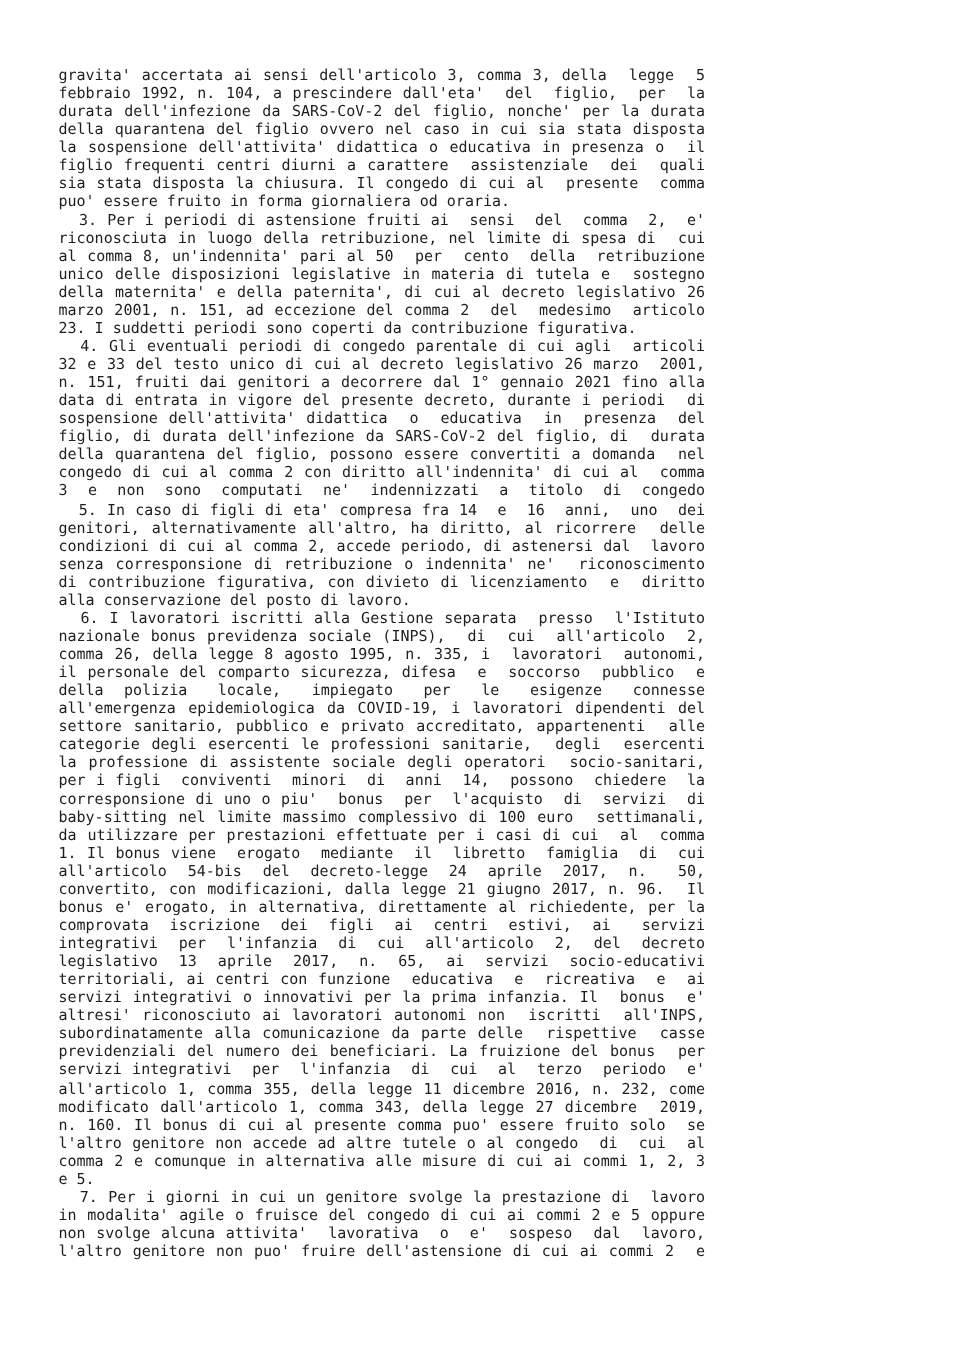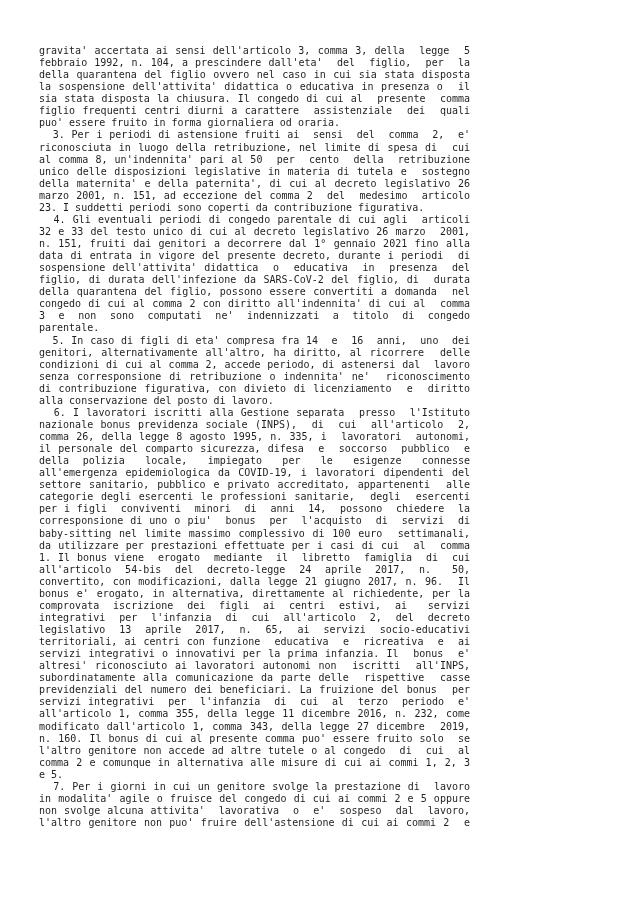--- a/index.html
+++ b/index.html
@@ -23,24 +23,25 @@
   }
   .ln.end { text-align-last: left; }
 </style>
 </head>
 <body>
 
 <div class="page" id="page">
     <div class="para">
       <div class="ln">gravita' accertata ai sensi dell'articolo 3, comma 3, della  legge  5</div>
       <div class="ln">febbraio 1992, n. 104, a prescindere dall'eta'  del  figlio,  per  la</div>
+      <div class="ln">durata dell'infezione da SARS-CoV-2 del figlio, nonche' per la durata</div>
       <div class="ln">della quarantena del figlio ovvero nel caso in cui sia stata disposta</div>
       <div class="ln">la sospensione dell'attivita' didattica o educativa in presenza o  il</div>
+      <div class="ln">figlio frequenti centri diurni a carattere  assistenziale  dei  quali</div>
       <div class="ln">sia stata disposta la chiusura. Il congedo di cui al  presente  comma</div>
-      <div class="ln">figlio frequenti centri diurni a carattere  assistenziale  dei  quali</div>
       <div class="ln end">puo' essere fruito in forma giornaliera od oraria.</div>
     </div>
     <div class="para">
       <div class="ln">  3. Per i periodi di astensione fruiti ai  sensi  del  comma  2,  e'</div>
       <div class="ln">riconosciuta in luogo della retribuzione, nel limite di spesa di  cui</div>
       <div class="ln">al comma 8, un'indennita' pari al 50  per  cento  della  retribuzione</div>
       <div class="ln">unico delle disposizioni legislative in materia di tutela e  sostegno</div>
       <div class="ln">della maternita' e della paternita', di cui al decreto legislativo 26</div>
       <div class="ln">marzo 2001, n. 151, ad eccezione del comma 2  del  medesimo  articolo</div>
       <div class="ln end">23. I suddetti periodi sono coperti da contribuzione figurativa.</div>
@@ -48,39 +49,39 @@
     <div class="para">
       <div class="ln">  4. Gli eventuali periodi di congedo parentale di cui agli  articoli</div>
       <div class="ln">32 e 33 del testo unico di cui al decreto legislativo 26 marzo  2001,</div>
       <div class="ln">n. 151, fruiti dai genitori a decorrere dal 1° gennaio 2021 fino alla</div>
       <div class="ln">data di entrata in vigore del presente decreto, durante i periodi  di</div>
       <div class="ln">sospensione dell'attivita' didattica  o  educativa  in  presenza  del</div>
       <div class="ln">figlio, di durata dell'infezione da SARS-CoV-2 del figlio, di  durata</div>
       <div class="ln">della quarantena del figlio, possono essere convertiti a domanda  nel</div>
       <div class="ln">congedo di cui al comma 2 con diritto all'indennita' di cui al  comma</div>
       <div class="ln">3  e  non  sono  computati  ne'  indennizzati  a  titolo  di  congedo</div>
-      <div class="ln end">parentale.</div>
     </div>
     <div class="para">
       <div class="ln">  5. In caso di figli di eta' compresa fra 14  e  16  anni,  uno  dei</div>
       <div class="ln">genitori, alternativamente all'altro, ha diritto, al ricorrere  delle</div>
       <div class="ln">condizioni di cui al comma 2, accede periodo, di astenersi dal  lavoro</div>
       <div class="ln">senza corresponsione di retribuzione o indennita' ne'  riconoscimento</div>
       <div class="ln">di contribuzione figurativa, con divieto di licenziamento  e  diritto</div>
       <div class="ln end">alla conservazione del posto di lavoro.</div>
     </div>
     <div class="para">
       <div class="ln">  6. I lavoratori iscritti alla Gestione separata  presso  l'Istituto</div>
       <div class="ln">nazionale bonus previdenza sociale (INPS),  di  cui  all'articolo  2,</div>
       <div class="ln">comma 26, della legge 8 agosto 1995, n. 335, i  lavoratori  autonomi,</div>
       <div class="ln">il personale del comparto sicurezza, difesa  e  soccorso  pubblico  e</div>
       <div class="ln">della  polizia   locale,   impiegato   per   le   esigenze   connesse</div>
       <div class="ln">all'emergenza epidemiologica da COVID-19, i lavoratori dipendenti del</div>
       <div class="ln">settore sanitario, pubblico e privato accreditato, appartenenti  alle</div>
       <div class="ln">categorie degli esercenti le professioni sanitarie,  degli  esercenti</div>
+      <div class="ln">la professione di assistente sociale degli operatori  socio-sanitari,</div>
       <div class="ln">per i figli  conviventi  minori  di  anni  14,  possono  chiedere  la</div>
       <div class="ln">corresponsione di uno o piu'  bonus  per  l'acquisto  di  servizi  di</div>
       <div class="ln">baby-sitting nel limite massimo complessivo di 100 euro  settimanali,</div>
       <div class="ln">da utilizzare per prestazioni effettuate per i casi di cui  al  comma</div>
       <div class="ln">1. Il bonus viene  erogato  mediante  il  libretto  famiglia  di  cui</div>
       <div class="ln">all'articolo  54-bis  del  decreto-legge  24  aprile  2017,  n.   50,</div>
       <div class="ln">convertito, con modificazioni, dalla legge 21 giugno 2017, n. 96.  Il</div>
       <div class="ln">bonus e' erogato, in alternativa, direttamente al richiedente, per la</div>
       <div class="ln">comprovata  iscrizione  dei  figli  ai  centri  estivi,  ai   servizi</div>
       <div class="ln">integrativi  per  l'infanzia  di  cui  all'articolo  2,  del  decreto</div>

